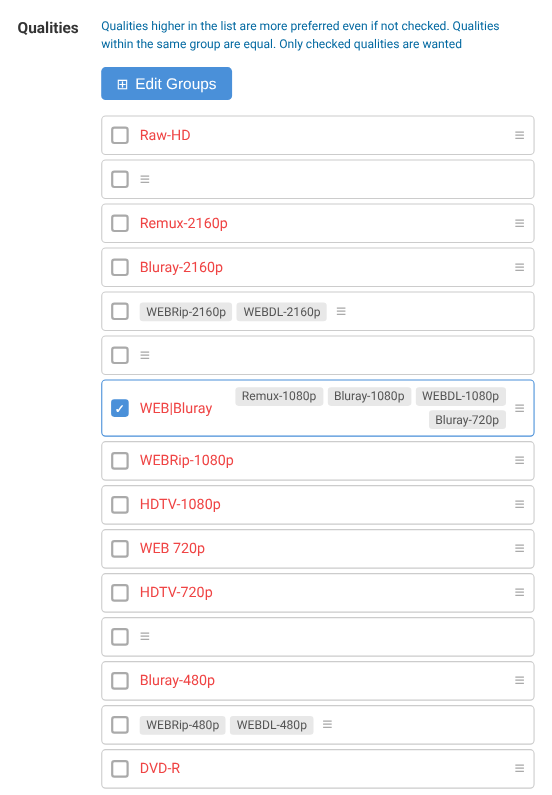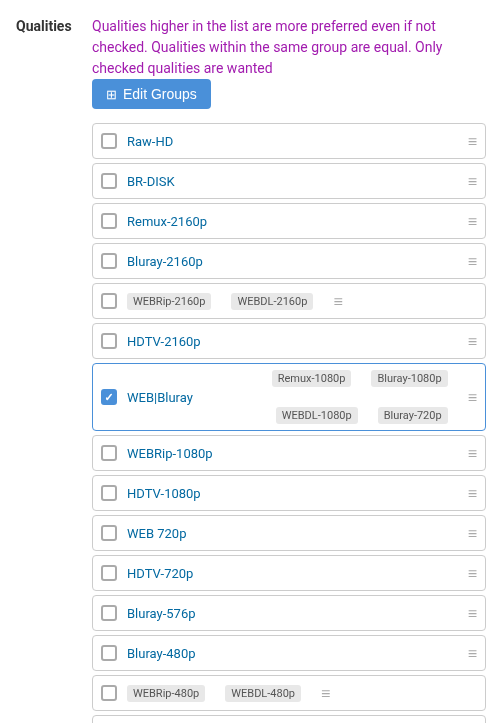--- a/index.html
+++ b/index.html
@@ -26,23 +26,24 @@
       font-size: 14px;
       min-width: 60px;
       padding-top: 2px;
     }
 
     .qualities-content {
       flex: 1;
     }
 
     .qualities-description {
-      font-size: 14px;
-      color: #a21caf;
+      font-size: 11px;
+      color: #0369a1;
       line-height: 1.5;
+      margin-bottom: 12px;
     }
 
     .edit-groups-btn {
       display: inline-flex;
       align-items: center;
       gap: 6px;
       background: #4a90d9;
       color: #fff;
       border: none;
       border-radius: 4px;
@@ -100,28 +101,28 @@
     .quality-checkbox.is-checked::after {
       content: '✓';
       color: #fff;
       font-size: 11px;
       font-weight: bold;
     }
 
     .quality-name {
       flex: 1;
       font-size: 13px;
-      color: #0369a1;
+      color: #ef4444;
     }
 
     .quality-tags {
       display: flex;
-      gap: 20px;
+      gap: 4px;
       flex-wrap: wrap;
-      margin-right: 20px;
+      margin-right: 8px;
       justify-content: flex-end;
     }
 
     .tag {
       font-size: 11px;
       padding: 2px 6px;
       border-radius: 3px;
       background: #e8e8e8;
       color: #555;
       white-space: nowrap;
@@ -147,21 +148,20 @@
         <span>Edit Groups</span>
       </button>
       <div class="quality-list" id="quality-list">
       <div class="quality-item">
             <div class="quality-checkbox"></div>
             <span class="quality-name">Raw-HD</span>
             <span class="drag-handle">≡</span>
           </div>
           <div class="quality-item">
             <div class="quality-checkbox"></div>
-            <span class="quality-name">BR-DISK</span>
             <span class="drag-handle">≡</span>
           </div>
           <div class="quality-item">
             <div class="quality-checkbox"></div>
             <span class="quality-name">Remux-2160p</span>
             <span class="drag-handle">≡</span>
           </div>
           <div class="quality-item">
             <div class="quality-checkbox"></div>
             <span class="quality-name">Bluray-2160p</span>
@@ -170,21 +170,20 @@
           <div class="quality-item">
             <div class="quality-checkbox"></div>
             <div class="quality-tags">
               <span class="tag">WEBRip-2160p</span>
               <span class="tag">WEBDL-2160p</span>
             </div>
             <span class="drag-handle">≡</span>
           </div>
           <div class="quality-item">
             <div class="quality-checkbox"></div>
-            <span class="quality-name">HDTV-2160p</span>
             <span class="drag-handle">≡</span>
           </div>
           <div class="quality-item checked">
             <div class="quality-checkbox is-checked"></div>
             <span class="quality-name">WEB|Bluray</span>
             <div class="quality-tags">
               <span class="tag">Remux-1080p</span>
               <span class="tag">Bluray-1080p</span>
               <span class="tag">WEBDL-1080p</span>
               <span class="tag">Bluray-720p</span>
@@ -206,21 +205,20 @@
             <span class="quality-name">WEB 720p</span>
             <span class="drag-handle">≡</span>
           </div>
           <div class="quality-item">
             <div class="quality-checkbox"></div>
             <span class="quality-name">HDTV-720p</span>
             <span class="drag-handle">≡</span>
           </div>
           <div class="quality-item">
             <div class="quality-checkbox"></div>
-            <span class="quality-name">Bluray-576p</span>
             <span class="drag-handle">≡</span>
           </div>
           <div class="quality-item">
             <div class="quality-checkbox"></div>
             <span class="quality-name">Bluray-480p</span>
             <span class="drag-handle">≡</span>
           </div>
           <div class="quality-item">
             <div class="quality-checkbox"></div>
             <div class="quality-tags">

